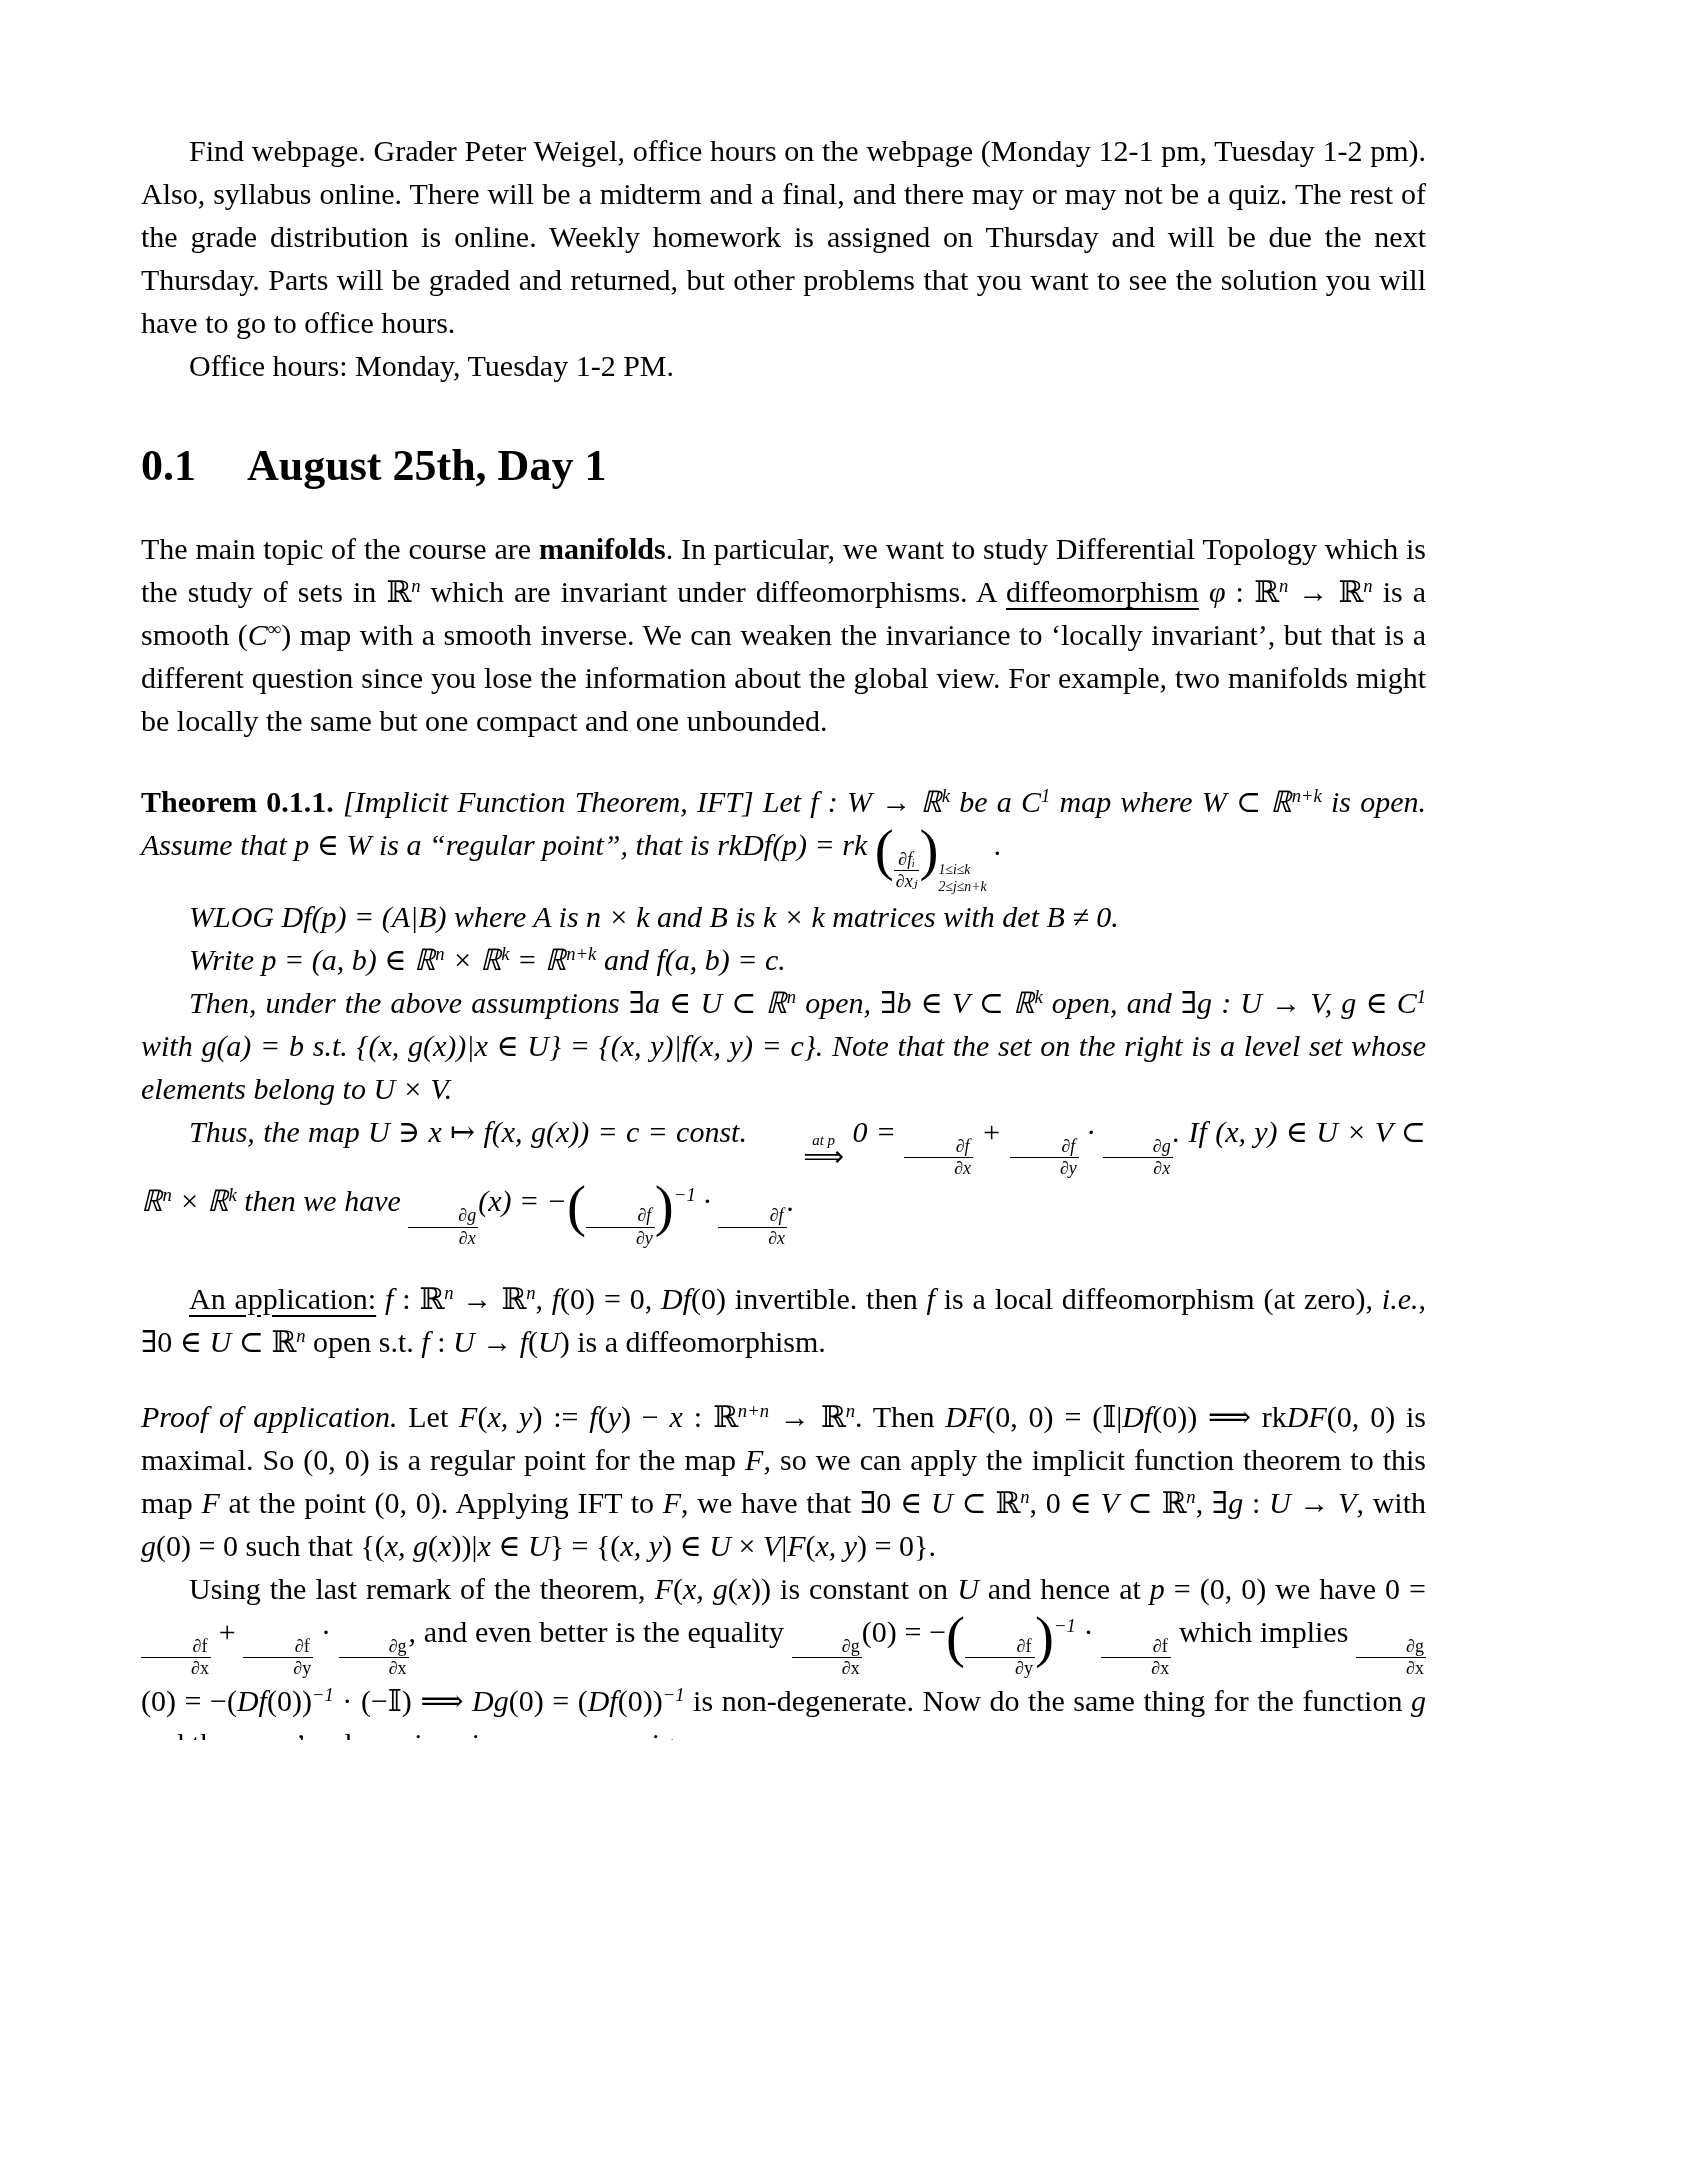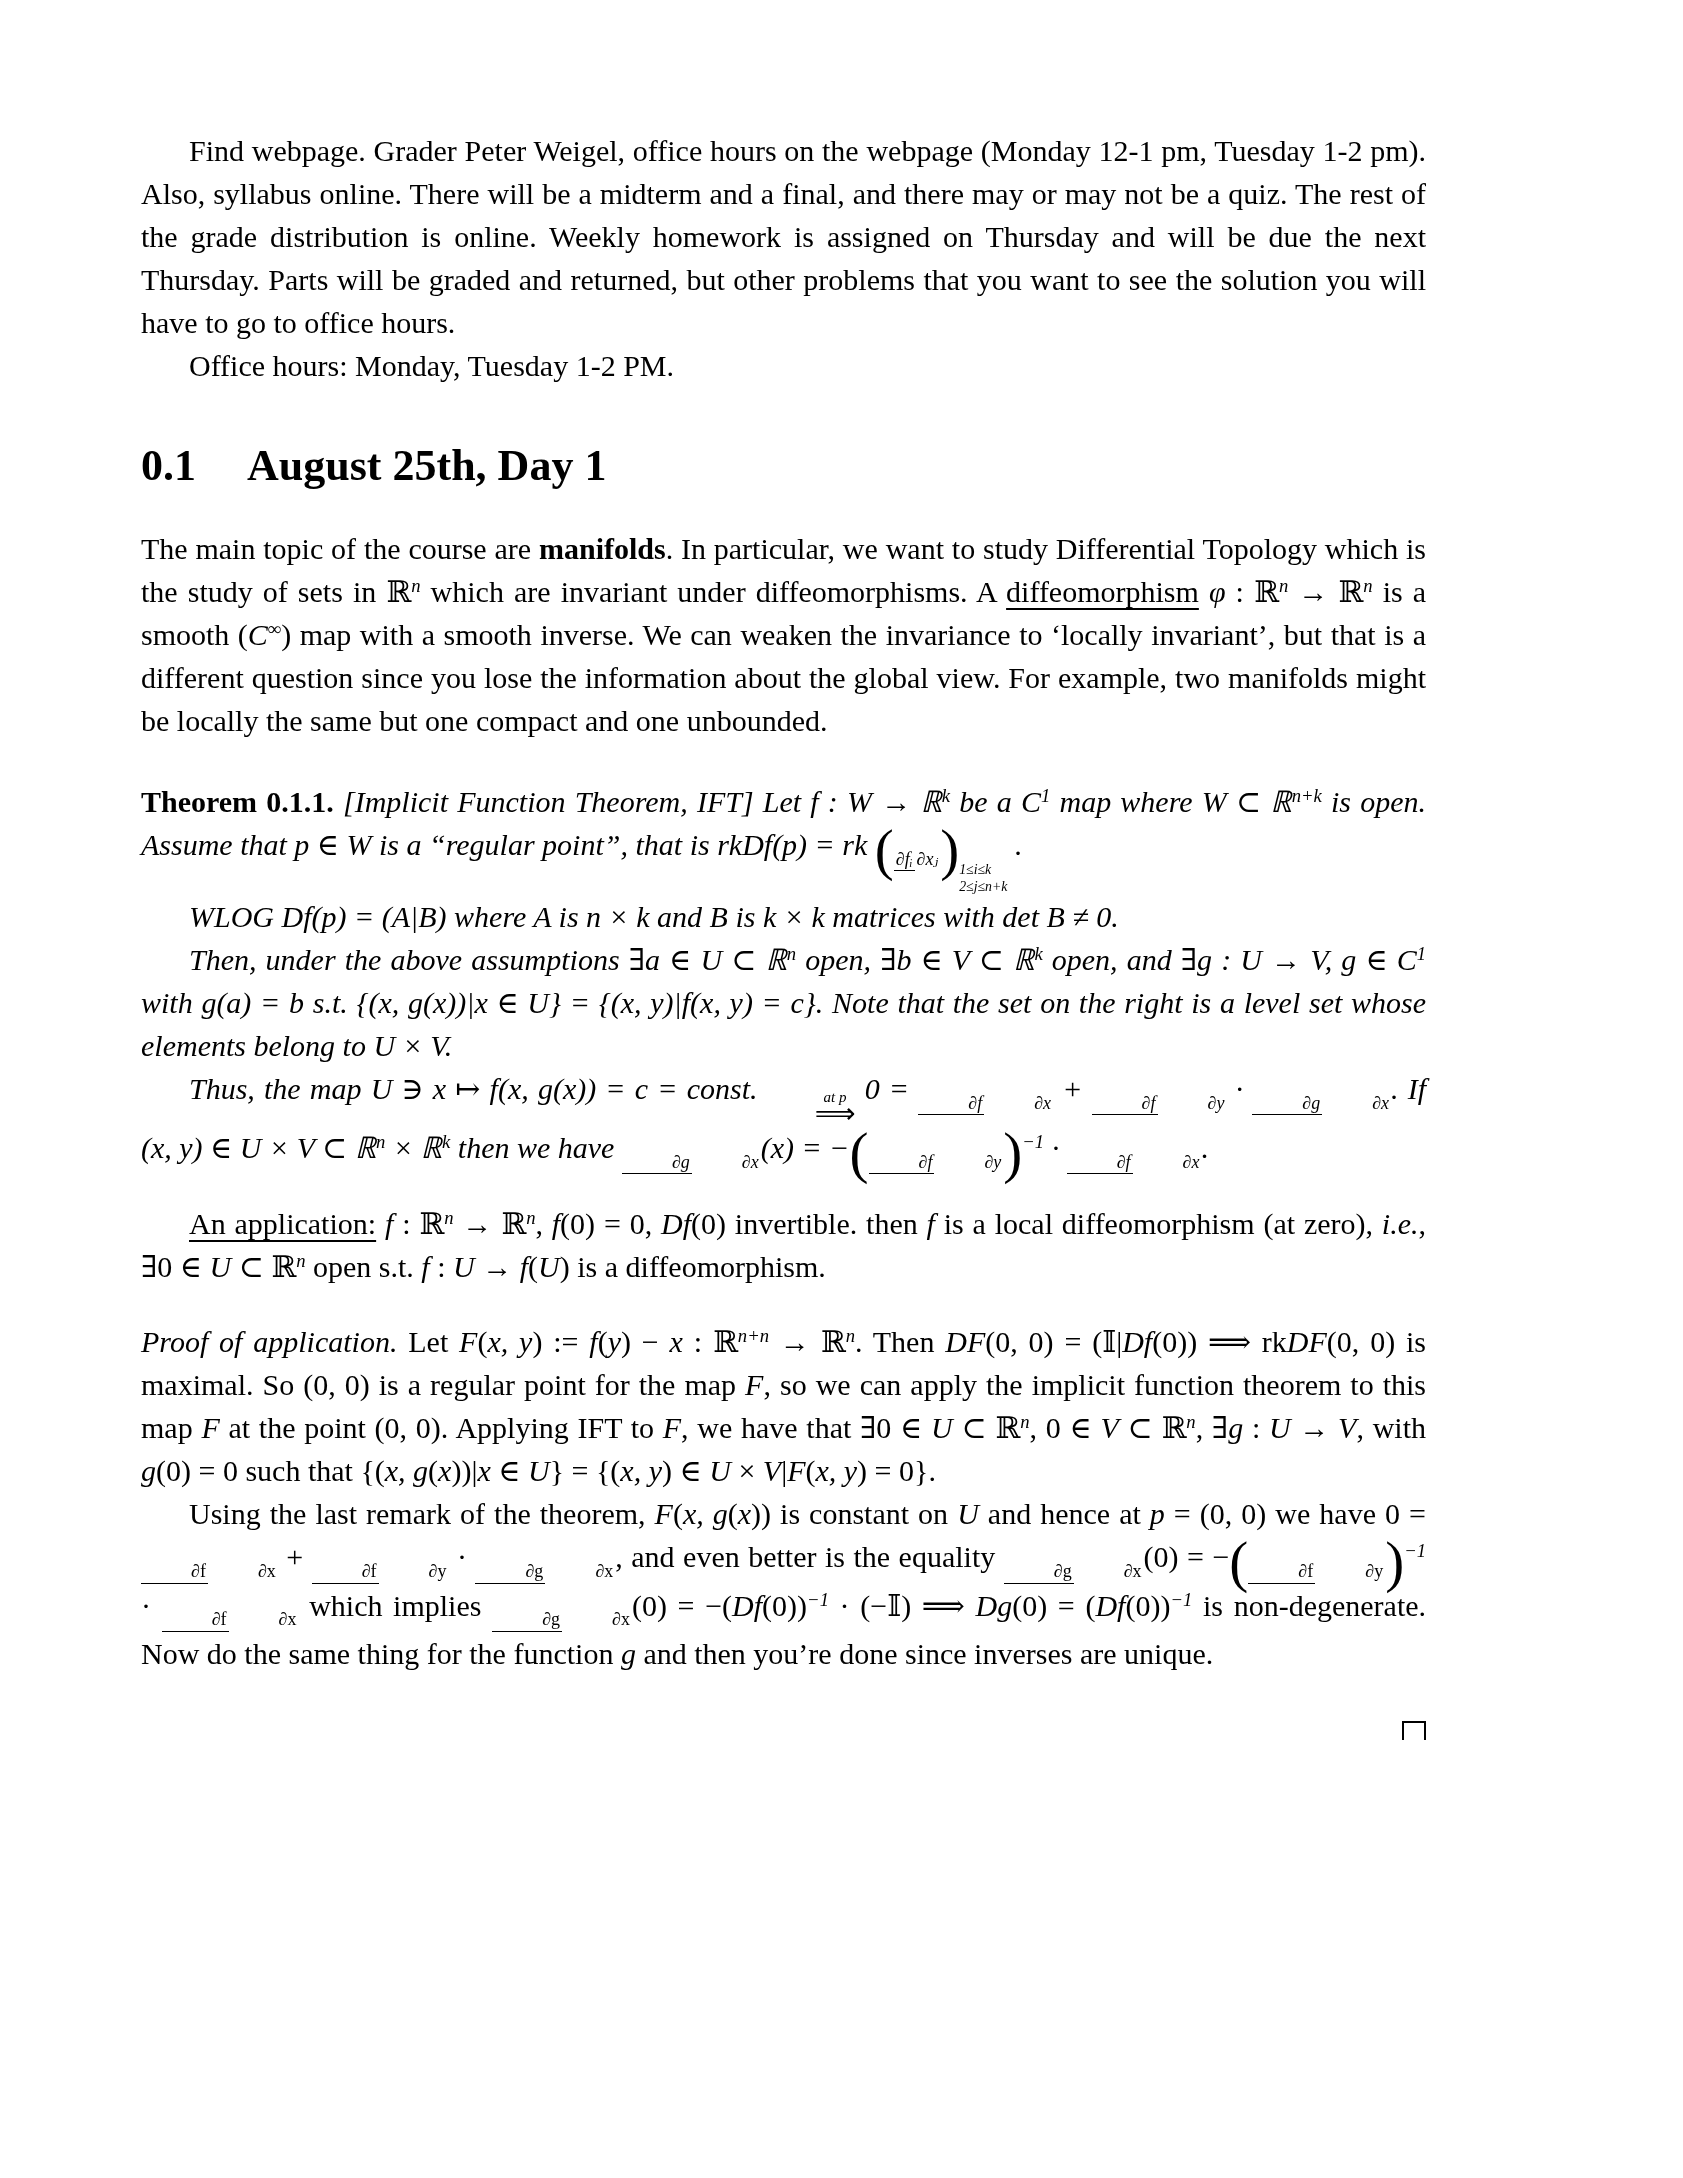--- a/index.html
+++ b/index.html
@@ -17,21 +17,21 @@
   h2{font-size:44px;line-height:51px;margin:53px 0 36px 0;font-weight:bold;text-align:left;}
   .secnum{display:inline-block;margin-right:51px;}
   .thm{font-style:italic;}
   .thm .rb{font-style:normal;font-weight:bold;}
   .ri,.rm{font-style:italic;}
   .rb{font-weight:bold;}
   .ru{text-decoration:underline;text-decoration-thickness:1.5px;text-underline-offset:6px;}
   sup,sub{font-style:italic;line-height:0;}
   sup{font-size:0.62em;vertical-align:0.52em;}
   .frac{
-    display:inline-flex;
+    display:inline-flex;flex-direction:column;
     font-size:0.6em;line-height:1.18;vertical-align:-0.55em;
     text-align:center;
   }
   .frac .fn{border-bottom:1.5px solid currentColor;padding:0 2px;}
   .frac .fd{padding:0 2px;}
   .rbig{font-size:1.9em;line-height:0;vertical-align:-0.24em;font-style:normal;}
   .over{display:inline-flex;flex-direction:column;align-items:center;line-height:1;vertical-align:-0.1em;}
   .over .ot{font-size:0.5em;font-style:italic;margin-bottom:-3px;}
   .over .oa{line-height:0.85;font-family:"DejaVu Sans",sans-serif;font-size:0.95em;}
   .stack{
@@ -59,20 +59,21 @@
 
     <div class="theorem thm">
       <p><span class="rb">Theorem 0.1.1.</span> [Implicit Function Theorem, IFT] Let f : W → ℝ<sup>k</sup> be a C<sup>1</sup> map where W ⊂ ℝ<sup>n+k</sup> is open. Assume that p ∈ W is a “regular point”, that is rkDf(p) = rk <span class="rbig">(</span><span class="frac">
             <span class="fn">∂fᵢ</span>
             <span class="fd">∂xⱼ</span>
           </span><span class="rbig">)</span><span class="stack">
             <span>1≤i≤k</span>
             <span>2≤j≤n+k</span>
           </span> .</p>
       <p class="indent">WLOG Df(p) = (A|B) where A is n × k and B is k × k matrices with det B ≠ 0.</p>
+      <p class="indent">Write p = (a, b) ∈ ℝ<sup>n</sup> × ℝ<sup>k</sup> = ℝ<sup>n+k</sup> and f(a, b) = c.</p>
       <p class="indent">Then, under the above assumptions ∃a ∈ U ⊂ ℝ<sup>n</sup> open, ∃b ∈ V ⊂ ℝ<sup>k</sup> open, and ∃g : U → V, g ∈ C<sup>1</sup> with g(a) = b s.t. {(x, g(x))|x ∈ U} = {(x, y)|f(x, y) = c}. Note that the set on the right is a level set whose elements belong to U × V.</p>
       <p class="indent">Thus, the map U ∋ x ↦ f(x, g(x)) = c = const. <span class="over">
             <span class="ot">at p</span>
             <span class="oa">⟹</span>
           </span> 0 = <span class="frac">
             <span class="fn">∂f</span>
             <span class="fd">∂x</span>
           </span> + <span class="frac">
             <span class="fn">∂f</span>
             <span class="fd">∂y</span>

